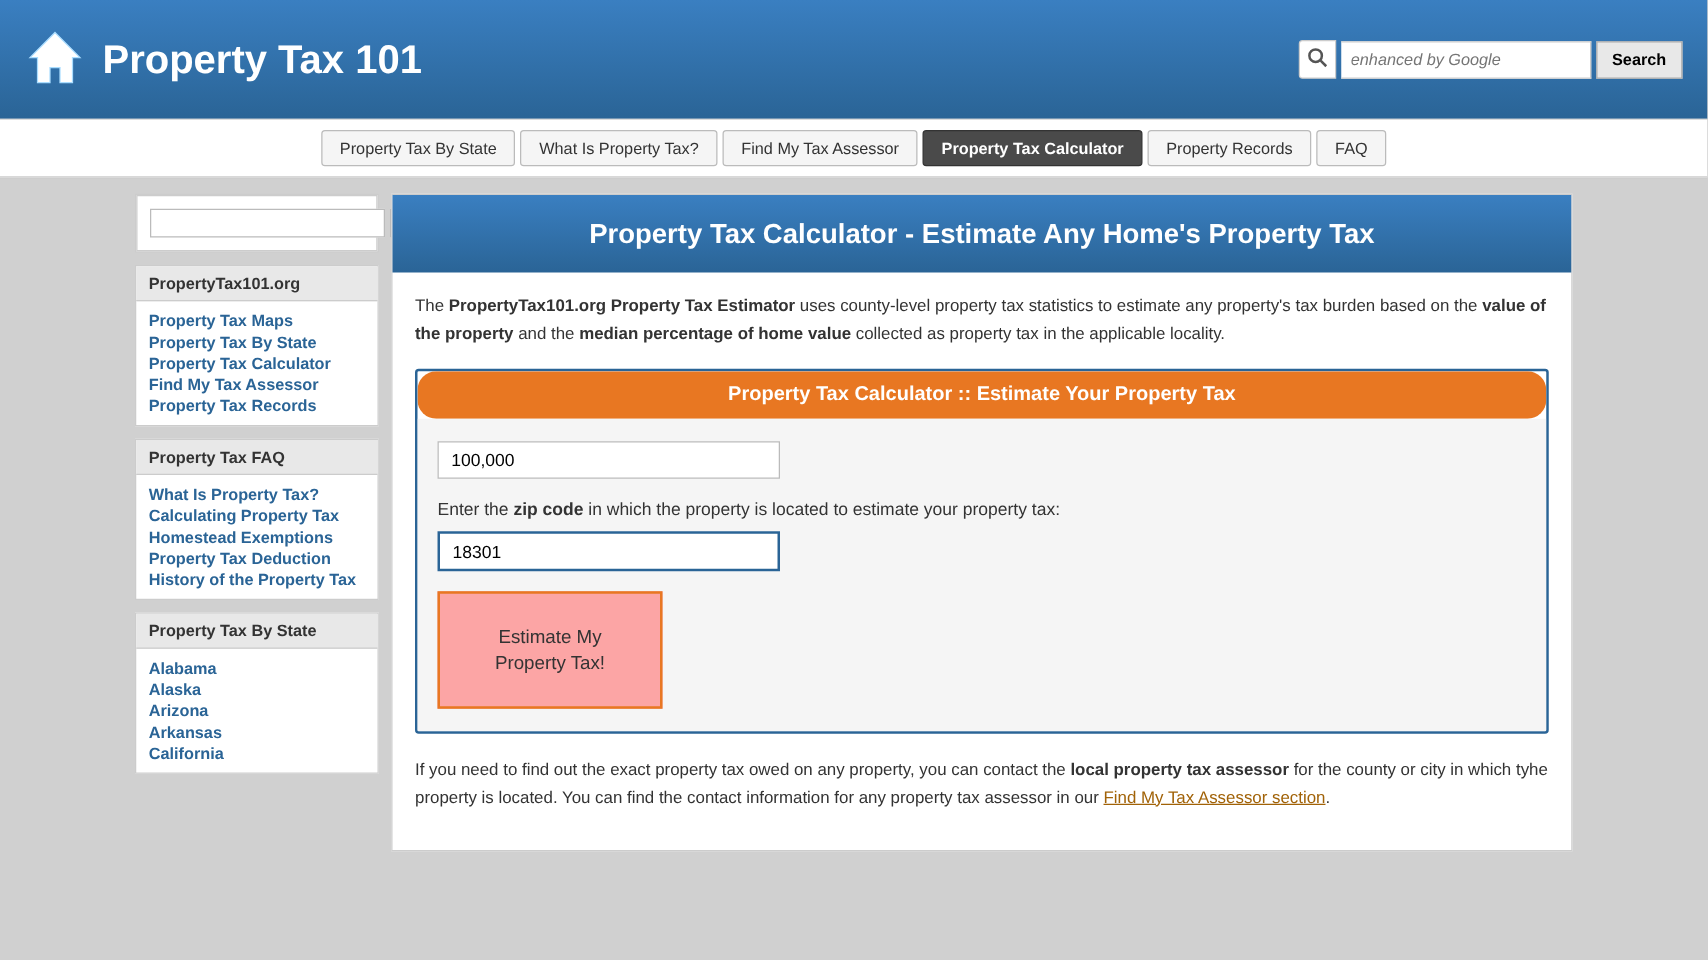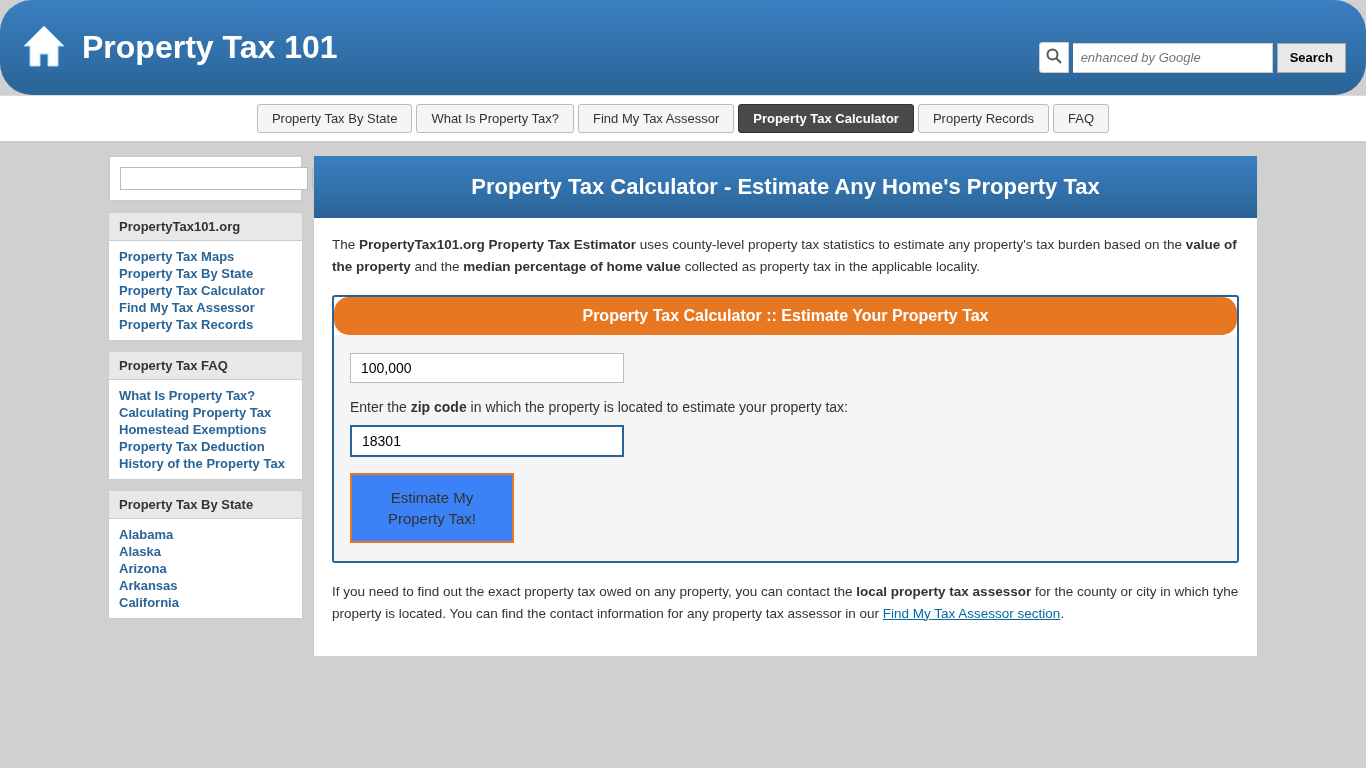--- a/index.html
+++ b/index.html
@@ -4,24 +4,23 @@
   <style>
     * { margin: 0; padding: 0; box-sizing: border-box; }
     body { font-family: Arial, sans-serif; font-size: 13px; background: #d0d0d0; color: #333; }
 
     
     #header {
       background: #2a6496;
       background: linear-gradient(180deg, #3a7fc1 0%, #2a6496 100%);
       padding: 22px 20px;
       display: flex;
-      align-items: flex-end;
+      align-items: center;
       justify-content: space-between;
       min-height: 80px;
-      border-radius: 32px;
     }
     #header-left {
       display: flex;
       align-items: center;
       gap: 14px;
     }
     #header-title {
       color: #fff;
       font-size: 32px;
       font-weight: bold;
@@ -216,37 +215,37 @@
       font-size: 14px;
       background: #fff;
       margin-bottom: 16px;
       display: block;
     }
     .calc-input.highlighted {
       border: 2px solid #2a6496;
     }
     .calc-submit-btn {
       border: 2px solid #e87722;
-      background: #3b82f6;
-      color: #333;
-      padding: 12px 20px;
+      background: #fca5a5;
+      color: #333;
+      padding: 24px 20px;
       font-size: 15px;
       cursor: pointer;
-      width: 164px;
+      width: 180px;
       line-height: 1.4;
     }
 
     .footer-text {
       font-size: 13.5px;
       line-height: 1.6;
       color: #333;
       padding: 0 0 16px 0;
     }
     .footer-text a {
-      color: #0369a1;
+      color: #a16207;
     }
 
     
     .house-icon {
       display: inline-block;
     }
   </style>
 </head>
 <body>
 

